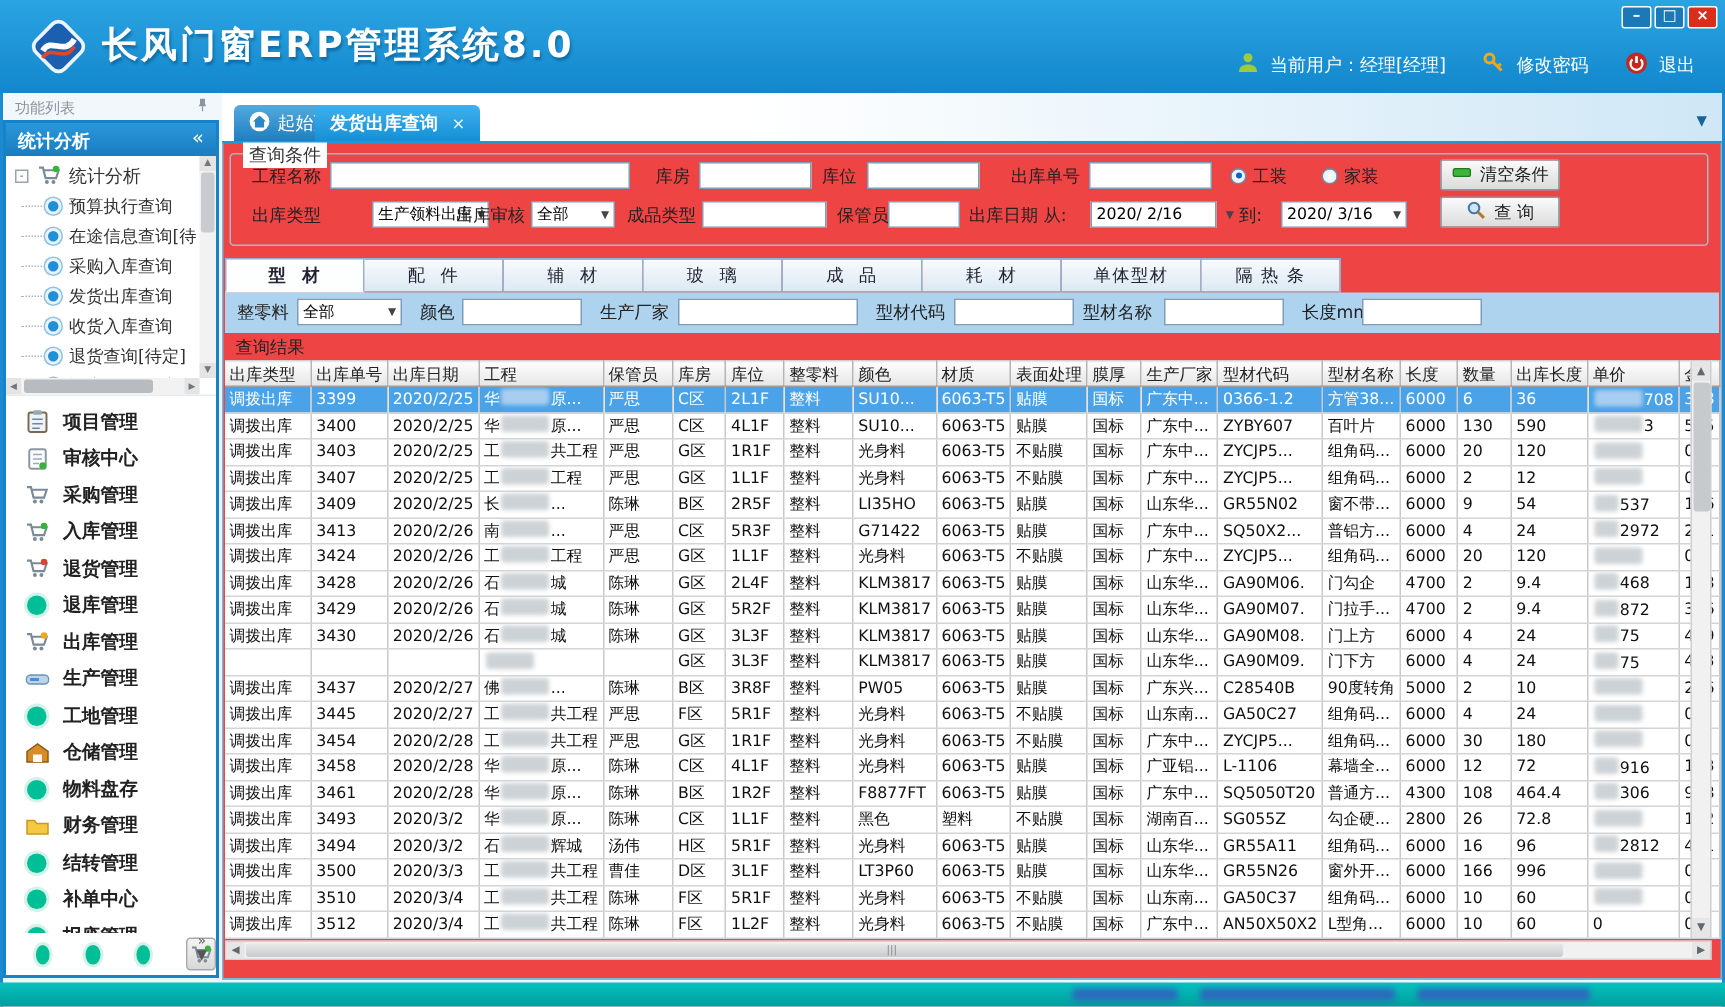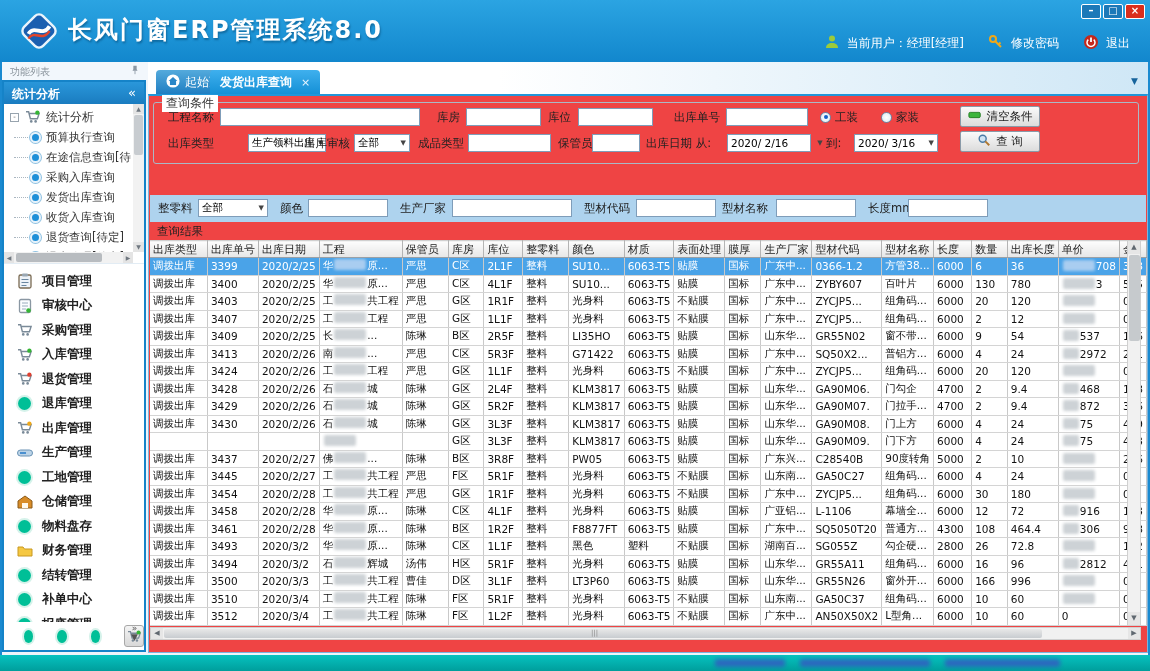--- a/index.html
+++ b/index.html
@@ -413,20 +413,30 @@
           </span>
         <button class="btn" style="left:806px;top:28px;width:80px;">
           <span><svg viewBox="0 0 16 16" width="14" height="14">
                 <circle cx="6.5" cy="6.5" r="4" fill="#cfe4f4" stroke="#4a7ba6" stroke-width="1.6"></circle>
                 <path d="M9.5 9.5 L14 14" stroke="#b07830" stroke-width="2.2"></path>
               </svg></span>
           <span>查  询</span>
         </button>
       </div>
 
+      <div class="subtabs">
+          <div class="subtab active">型  材</div>
+          <div class="subtab">配  件</div>
+          <div class="subtab">辅  材</div>
+          <div class="subtab">玻  璃</div>
+          <div class="subtab">成  品</div>
+          <div class="subtab">耗  材</div>
+          <div class="subtab">单体型材</div>
+          <div class="subtab">隔 热 条</div>
+        </div>
 
       <div class="filter-row">
         <span class="lb" style="left:8px;">整零料</span>
         <span class="sel" style="left:48px;width:70px;">
             <span>全部</span>
             <span class="arrow">▼</span>
           </span>
         <span class="lb" style="left:130px;">颜色</span>
         <input class="inp" style="left: 158px; width: 80px;">
         <span class="lb" style="left:250px;">生产厂家</span>
@@ -521,21 +531,21 @@
               <td>整料</td>
               <td>SU10...</td>
               <td>6063-T5</td>
               <td>贴膜</td>
               <td>国标</td>
               <td>广东中...</td>
               <td>ZYBY607</td>
               <td>百叶片</td>
               <td>6000</td>
               <td>130</td>
-              <td>780</td>
+              <td>590</td>
               <td><span class="rd" style="width: 32px;"></span>3</td>
               <td>535</td>
             </tr>
             <tr>
               <td>调拨出库</td>
               <td>3403</td>
               <td>2020/2/25</td>
               <td>工<span class="rd" style="width: 32px;"></span>共工程</td>
               <td>严思</td>
               <td>G区</td>

